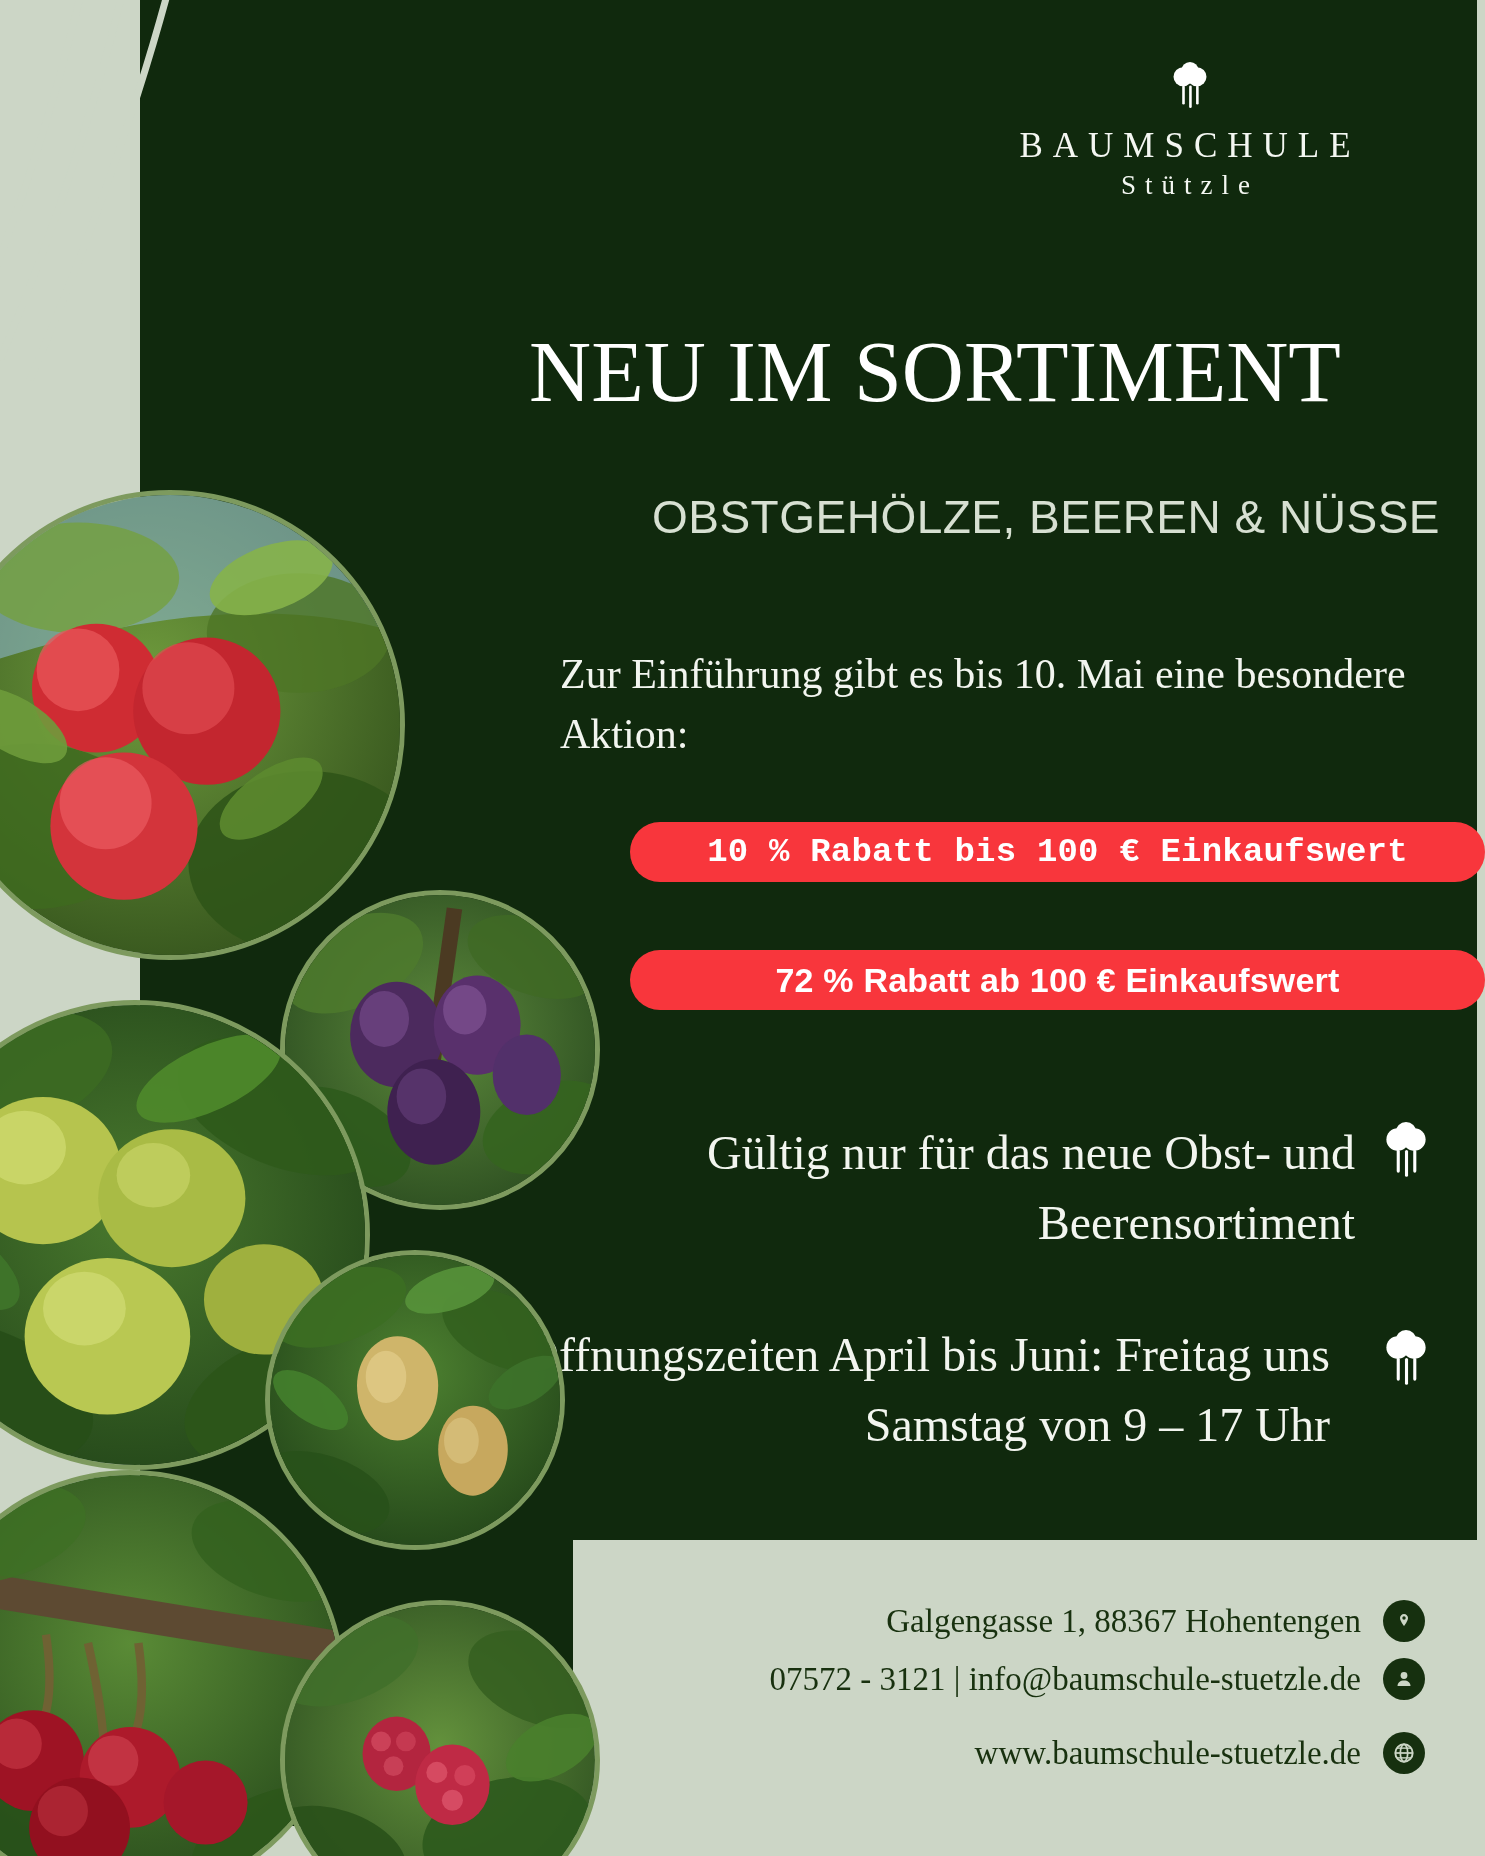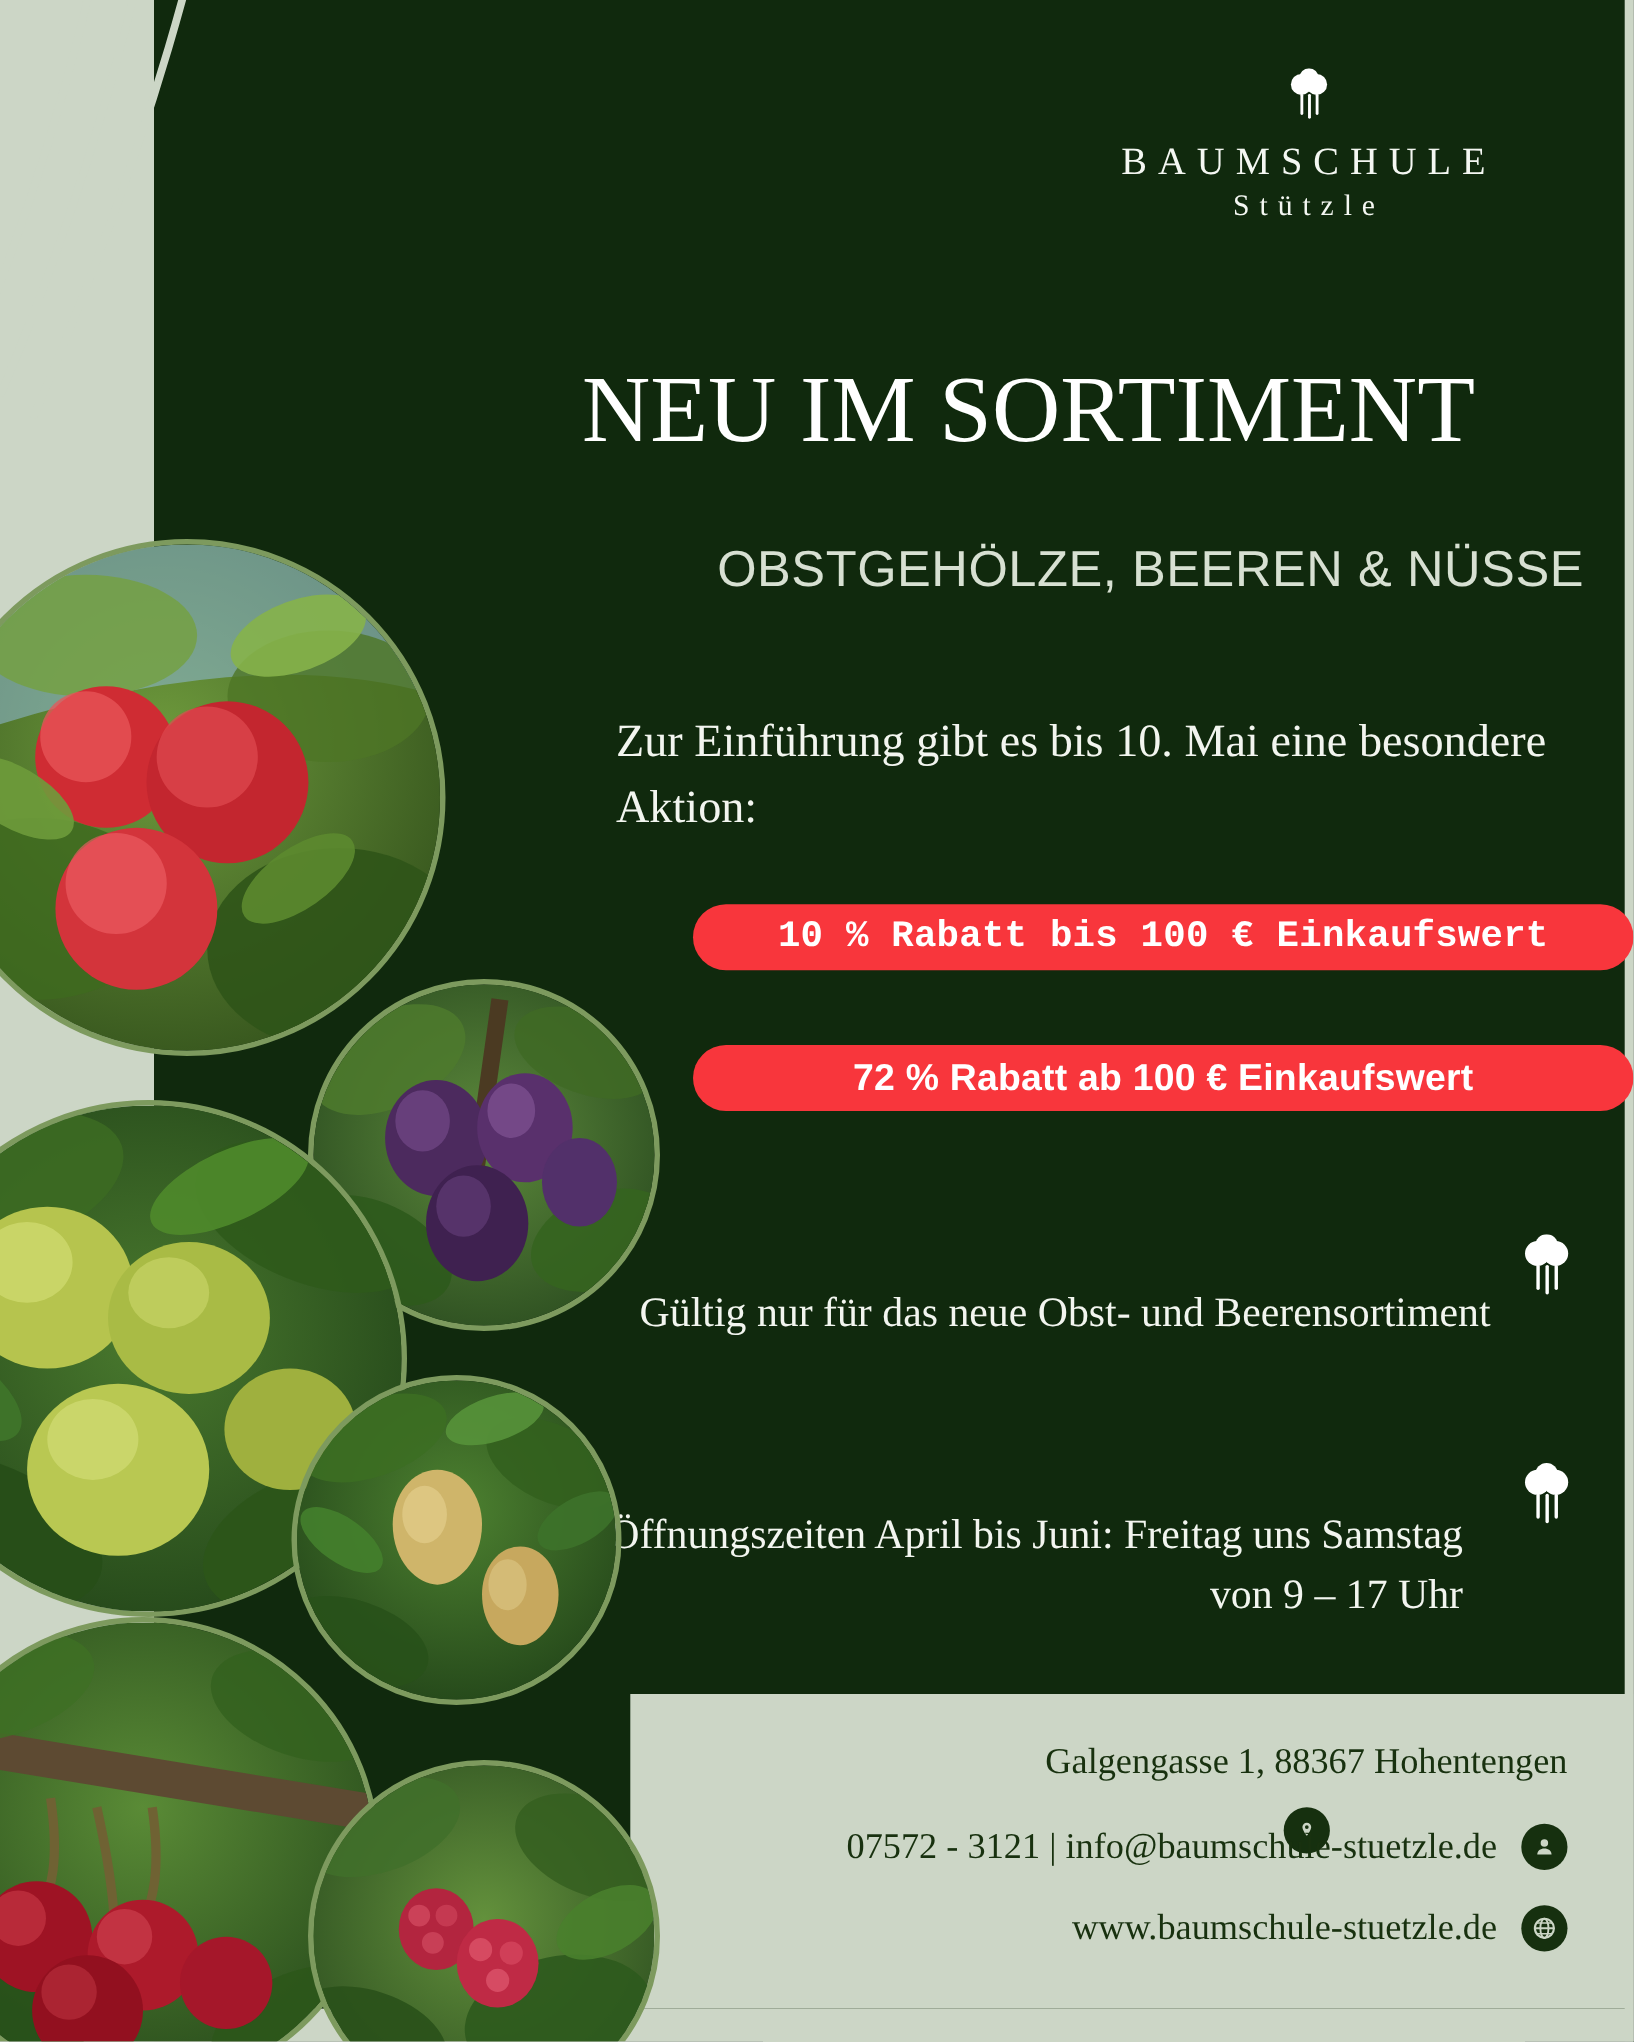--- a/index.html
+++ b/index.html
@@ -140,24 +140,23 @@
     letter-spacing: 0.2px;
   }
   .offer-1 { top: 822px; font-family: Liberation Mono, monospace; }
   .offer-2 { top: 950px; }
 
   
   .note {
     position: absolute;
     color: #f2f5ef;
     font-family: "Liberation Serif", serif;
-    font-size: 38px;
+    font-size: 48px;
     line-height: 1.45;
     text-align: right;
-    margin-top: 48px;
   }
   .note-1 { top: 1118px; left: 500px; width: 855px; }
   .note-2 { top: 1320px; left: 500px; width: 830px; }
 
   .note-icon {
     position: absolute;
     width: 62px;
     height: 62px;
   }
   .note-icon-1 { top: 1122px; left: 1375px; }
@@ -177,21 +176,21 @@
     right: 60px;
     display: flex;
     align-items: center;
     justify-content: flex-end;
     gap: 22px;
     color: #18310f;
     font-family: "Liberation Serif", serif;
     font-size: 33px;
     white-space: nowrap;
   }
-  .footer-row-1 { top: 44px; flex-direction: column; }
+  .footer-row-1 { top: 60px; }
   .footer-row-2 { top: 118px; }
   .footer-row-3 { top: 192px; }
   .fi {
     width: 42px; height: 42px;
     border-radius: 50%;
     background: #16300f;
     display: flex;
     align-items: center;
     justify-content: center;
     flex: 0 0 auto;

